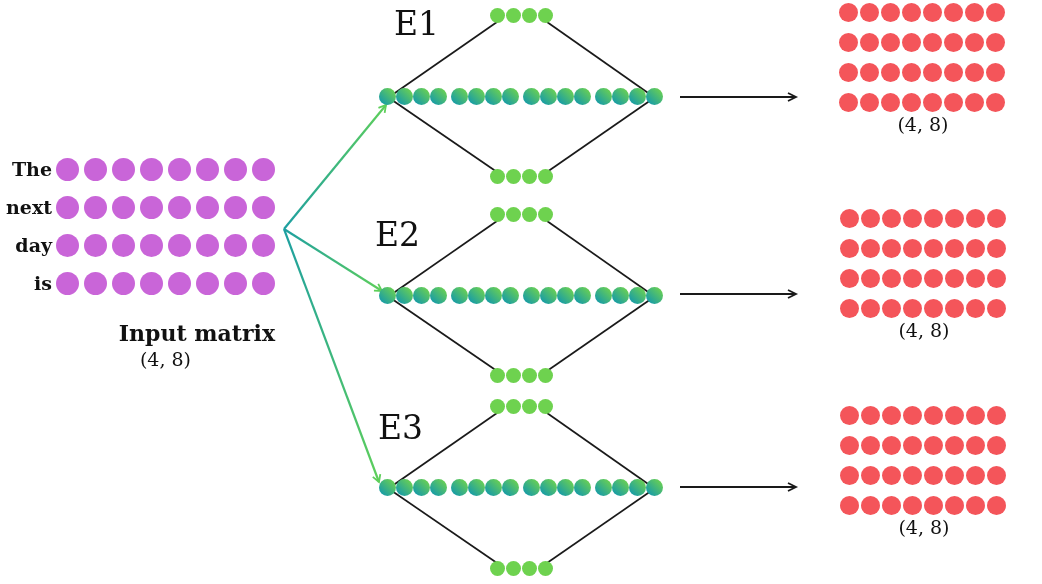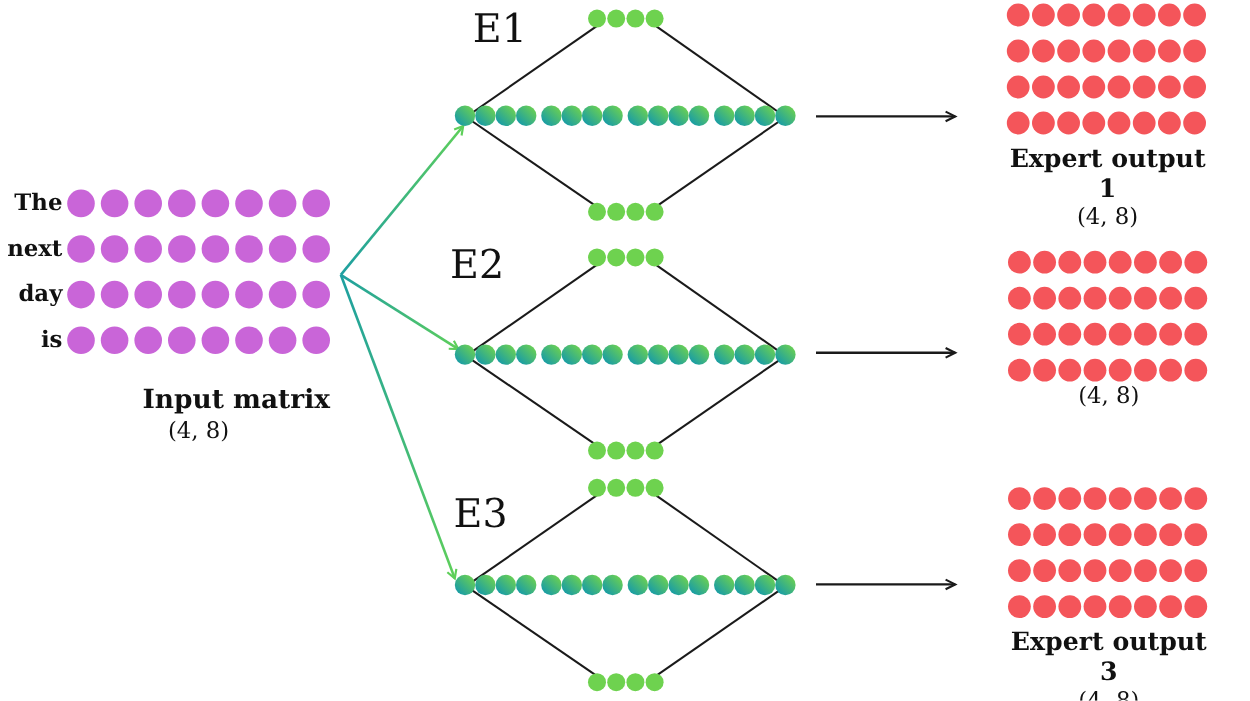--- a/index.html
+++ b/index.html
@@ -155,21 +155,21 @@
         <span class="dot"></span>
         <span class="dot"></span>
         <span class="dot"></span>
         <span class="dot"></span>
       </div>
     </div>
   <div class="abs caption input-caption">Input matrix</div>
   <div class="abs shape input-shape">(4, 8)</div>
 
   <div class="abs expert-label" style="left:394px;top:6px;">E1</div>
-  <div class="abs expert-label" style="left:375px;top:203px;">E2</div>
+  <div class="abs expert-label" style="left:375px;top:217px;">E2</div>
   <div class="abs expert-label" style="left:378px;top:410px;">E3</div>
 
   <div class="abs dot-row gate-row" id="e0top" style="left:490px;top:8px;">
       <span class="dot"></span>
       <span class="dot"></span>
       <span class="dot"></span>
       <span class="dot"></span>
     </div>
   <div class="abs dot-row mid-row" id="e0mid" style="left:379px;top:88px;">
       <span class="dot"></span>
@@ -294,21 +294,20 @@
           <span class="dot"></span>
           <span class="dot"></span>
           <span class="dot"></span>
           <span class="dot"></span>
           <span class="dot"></span>
           <span class="dot"></span>
           <span class="dot"></span>
           <span class="dot"></span>
         </div>
       </div>
-    <div class="caption out-caption">Expert output 1</div>
     <div class="shape">(4, 8)</div>
   </div>
   <div class="abs output-block" style="left:840px;top:209px;">
     <div class="dot-grid out-grid" id="outGrid1">
         <div class="dot-row">
           <span class="dot"></span>
           <span class="dot"></span>
           <span class="dot"></span>
           <span class="dot"></span>
           <span class="dot"></span>
@@ -385,17 +384,16 @@
           <span class="dot"></span>
           <span class="dot"></span>
           <span class="dot"></span>
           <span class="dot"></span>
           <span class="dot"></span>
           <span class="dot"></span>
           <span class="dot"></span>
           <span class="dot"></span>
         </div>
       </div>
-    <div class="caption out-caption">Expert output 3</div>
     <div class="shape">(4, 8)</div>
   </div>
 
 </div>
 
 </body></html>

